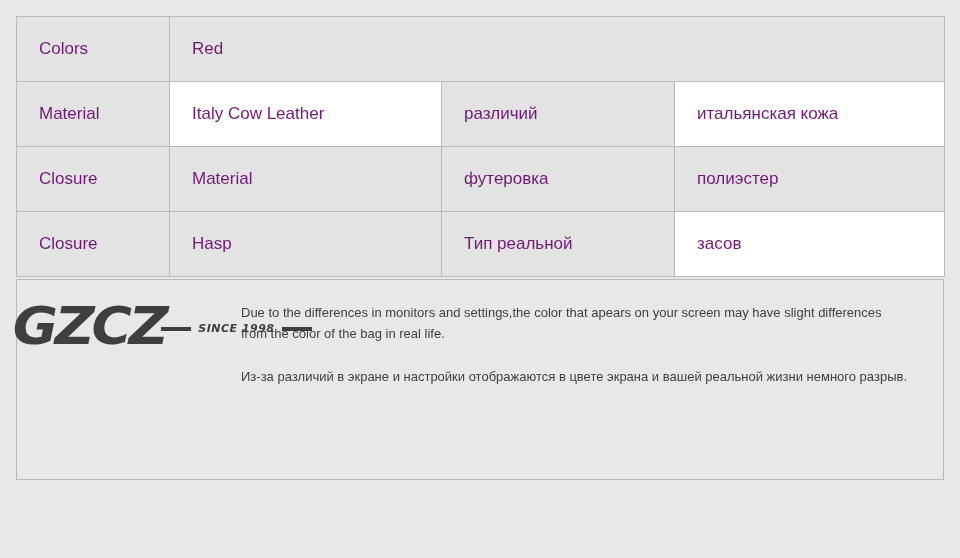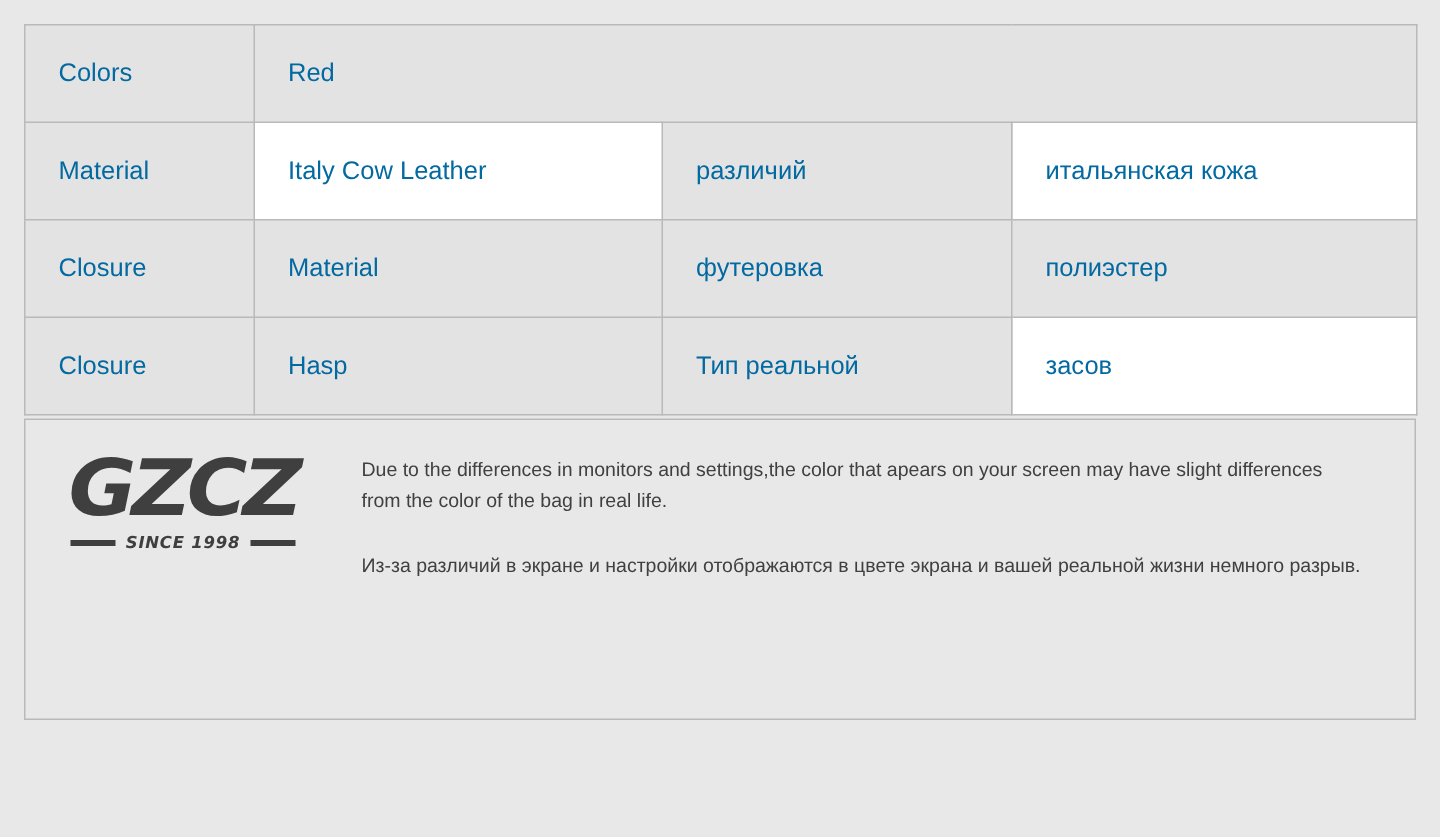--- a/index.html
+++ b/index.html
@@ -24,21 +24,21 @@
   
   .spec-table {
     width: 928px;
     border-collapse: collapse;
     table-layout: fixed;
     background: #e3e3e3;
   }
   .spec-table td {
     border: 1px solid #b9b9b9;
     background: #e3e3e3;
-    color: #0369a1;
+    color: #701a75;
     font-size: 17px;
     font-weight: 400;
     padding: 0 0 0 22px;
     height: 64px;
     vertical-align: middle;
     white-space: nowrap;
     overflow: hidden;
     text-overflow: ellipsis;
   }
   .spec-table td.white {
@@ -60,21 +60,21 @@
     background: #e8e8e8;
     display: flex;
     align-items: flex-start;
   }
 
   .logo-wrap {
     width: 210px;
     flex: 0 0 210px;
     padding-top: 22px;
     display: flex;
-    flex-direction: column;
+    flex-direction: row;
     align-items: center;
     user-select: none;
   }
   .logo-mark {
     font-family: "DejaVu Sans", sans-serif;
     font-size: 52px;
     font-weight: bold;
     font-style: italic;
     letter-spacing: -3px;
     color: #3f3f3f;

